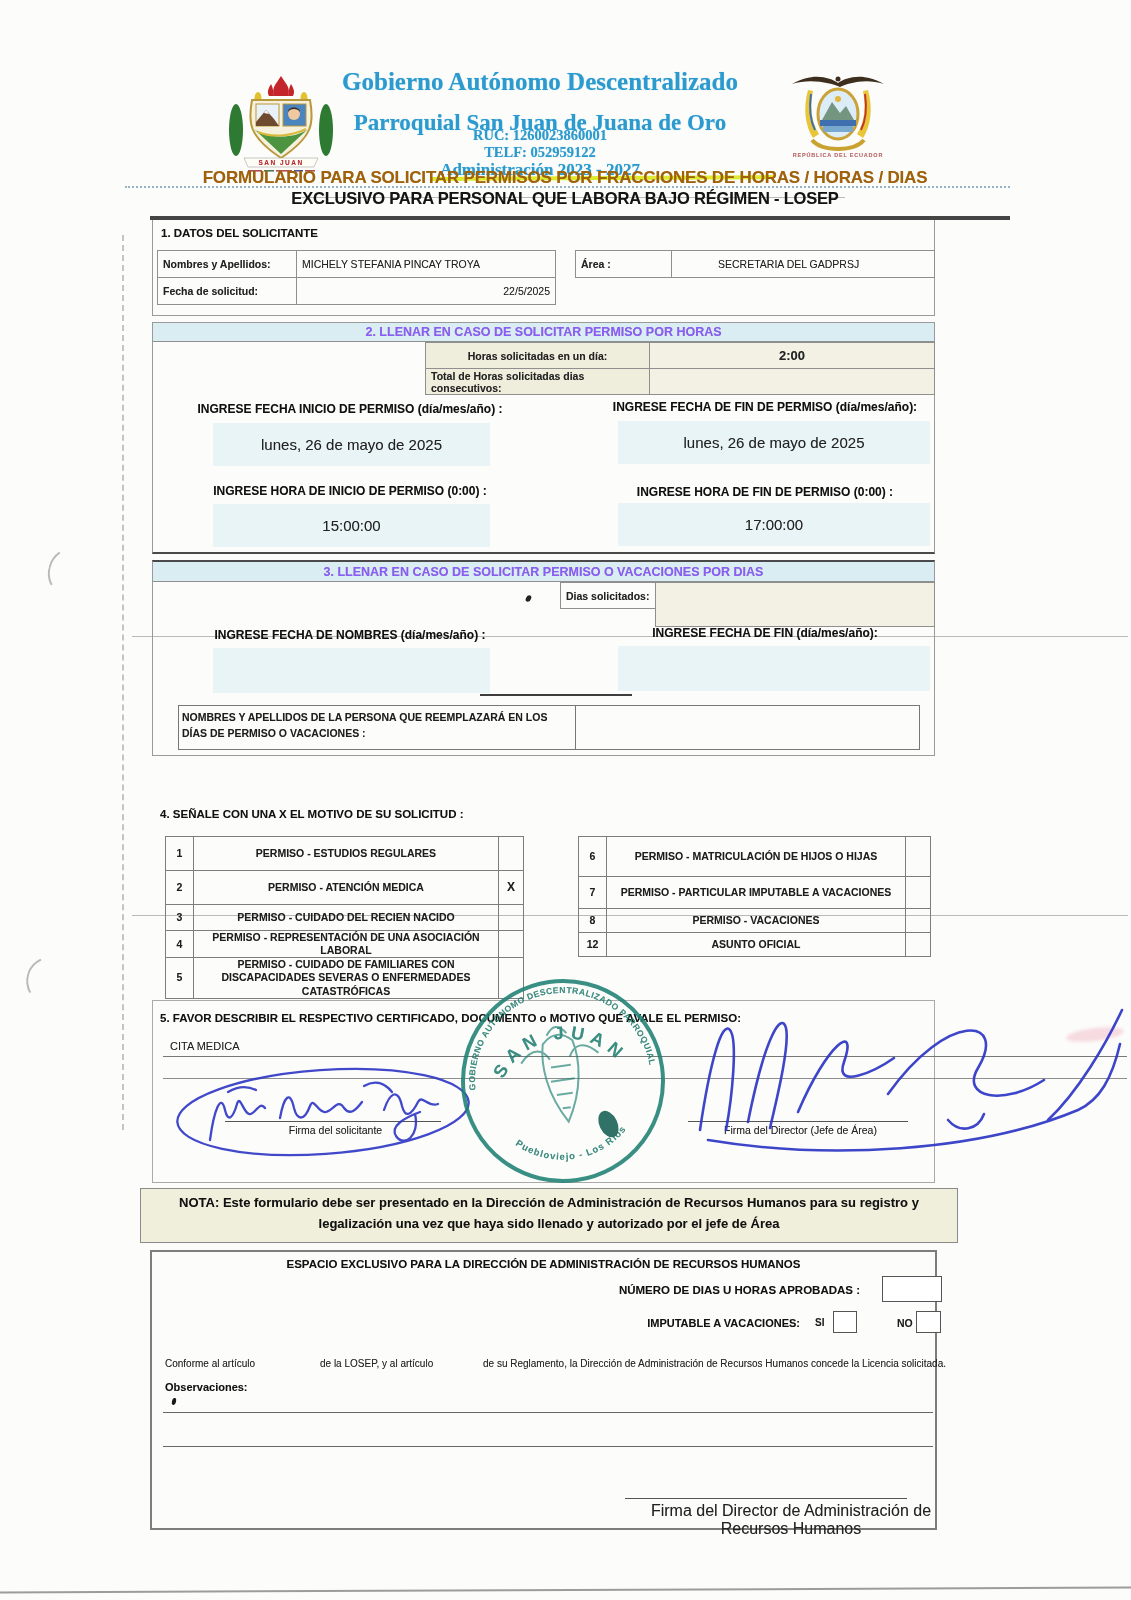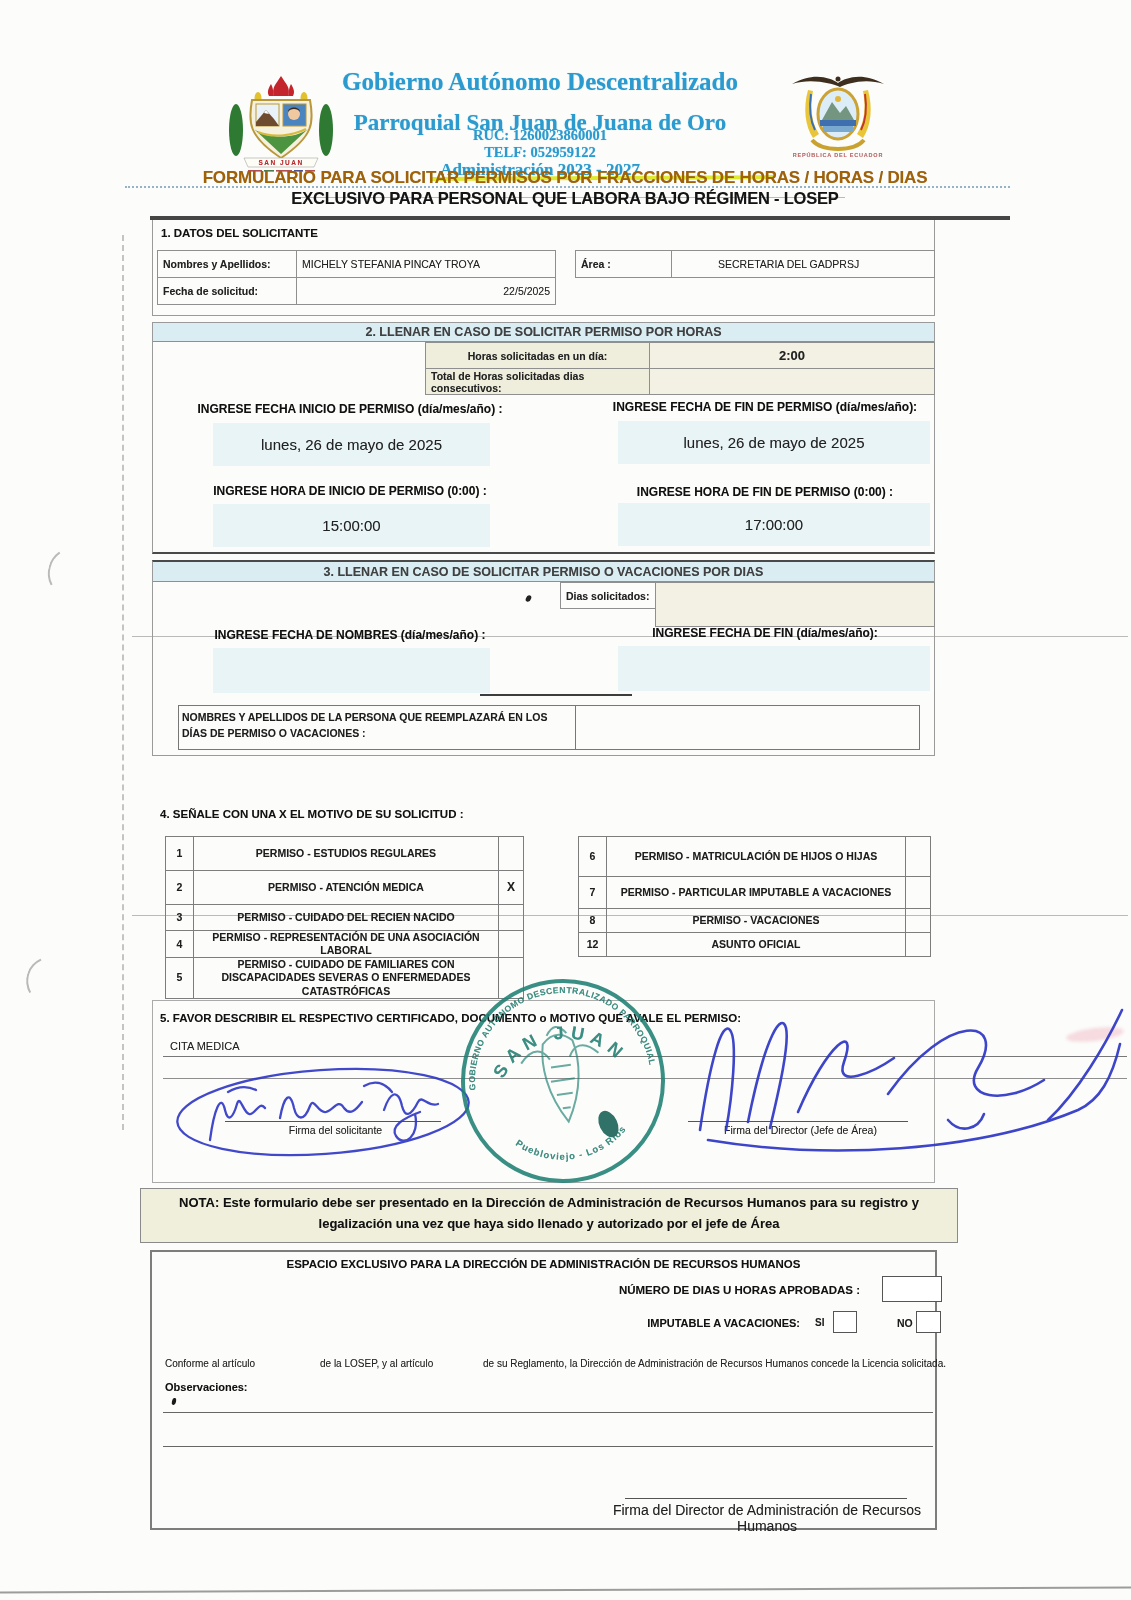--- a/index.html
+++ b/index.html
@@ -5,21 +5,21 @@
   html,body{margin:0;padding:0;background:#fdfdfc;}
   .page{position:relative;width:1131px;height:1600px;background:#fcfcfa;overflow:hidden;
         font-family:"Liberation Sans","DejaVu Sans",sans-serif;color:#1c1c1c;
         text-shadow:0 0 .6px rgba(70,70,70,.35);}
   .abs{position:absolute;box-sizing:border-box;}
   .cell{position:absolute;box-sizing:border-box;border:1px solid #8f8f8f;display:flex;align-items:center;
         font-size:10.5px;font-weight:bold;color:#222;padding:0 5px;}
   .cell.val{font-weight:normal;}
   .box{position:absolute;box-sizing:border-box;border:1px solid #9a9a9a;}
   .secbar{position:absolute;box-sizing:border-box;background:#d9edf3;border-bottom:1px solid #8f8f8f;
-          display:flex;align-items:center;justify-content:center;font-weight:bold;font-size:12.5px;color:#404040;}
+          display:flex;align-items:center;justify-content:center;font-weight:bold;font-size:12.5px;color:#8b5cf6;}
   .ing{position:absolute;font-weight:bold;font-size:12px;text-align:center;color:#101010;}
   .bluefield{position:absolute;background:#e9f4f6;display:flex;align-items:center;justify-content:center;
              font-size:15px;color:#222;}
   .beige{background:#efeedd;}
   .beige2{background:#f2f1e3;}
   .fold{position:absolute;height:1px;background:rgba(95,95,95,.42);}
   .hline{position:absolute;height:1px;background:#6e6e6e;}
   .sechead{position:absolute;font-weight:bold;font-size:11.5px;color:#111;}
   table.motive{position:absolute;border-collapse:collapse;table-layout:fixed;}
   table.motive td{border:1px solid #7d7d7d;font-size:10.5px;font-weight:600;text-align:center;
@@ -307,15 +307,15 @@
   <div class="abs" style="left:165px;top:1358px;font-size:10px;color:#222;">Conforme al artículo</div>
   <div class="abs" style="left:320px;top:1358px;font-size:10px;color:#222;">de la LOSEP, y al artículo</div>
   <div class="abs" style="left:483px;top:1358px;font-size:10px;color:#222;">de su Reglamento, la Dirección de Administración de Recursos Humanos concede la Licencia solicitada.</div>
 
   <div class="abs" style="left:165px;top:1381px;font-weight:bold;font-size:11px;color:#111;">Observaciones:</div>
   <div class="abs" style="left:172px;top:1398px;width:4px;height:7px;background:#1a1a1a;border-radius:50% 50% 60% 40%;transform:rotate(12deg);"></div>
   <div class="hline" style="left:163px;top:1412px;width:770px;background:#666;"></div>
   <div class="hline" style="left:163px;top:1446px;width:770px;background:#666;"></div>
 
   <div class="hline" style="left:625px;top:1498px;width:282px;background:#555;"></div>
-  <div class="small-cap" style="left:612px;top:1502px;width:310px;font-size:14px;">Firma del Director de Administración de Recursos Humanos</div>
+  <div class="small-cap" style="left:636px;top:1502px;width:310px;font-size:16px;">Firma del Director de Administración de Recursos Humanos</div>
 
 </div>
 
 </body></html>

